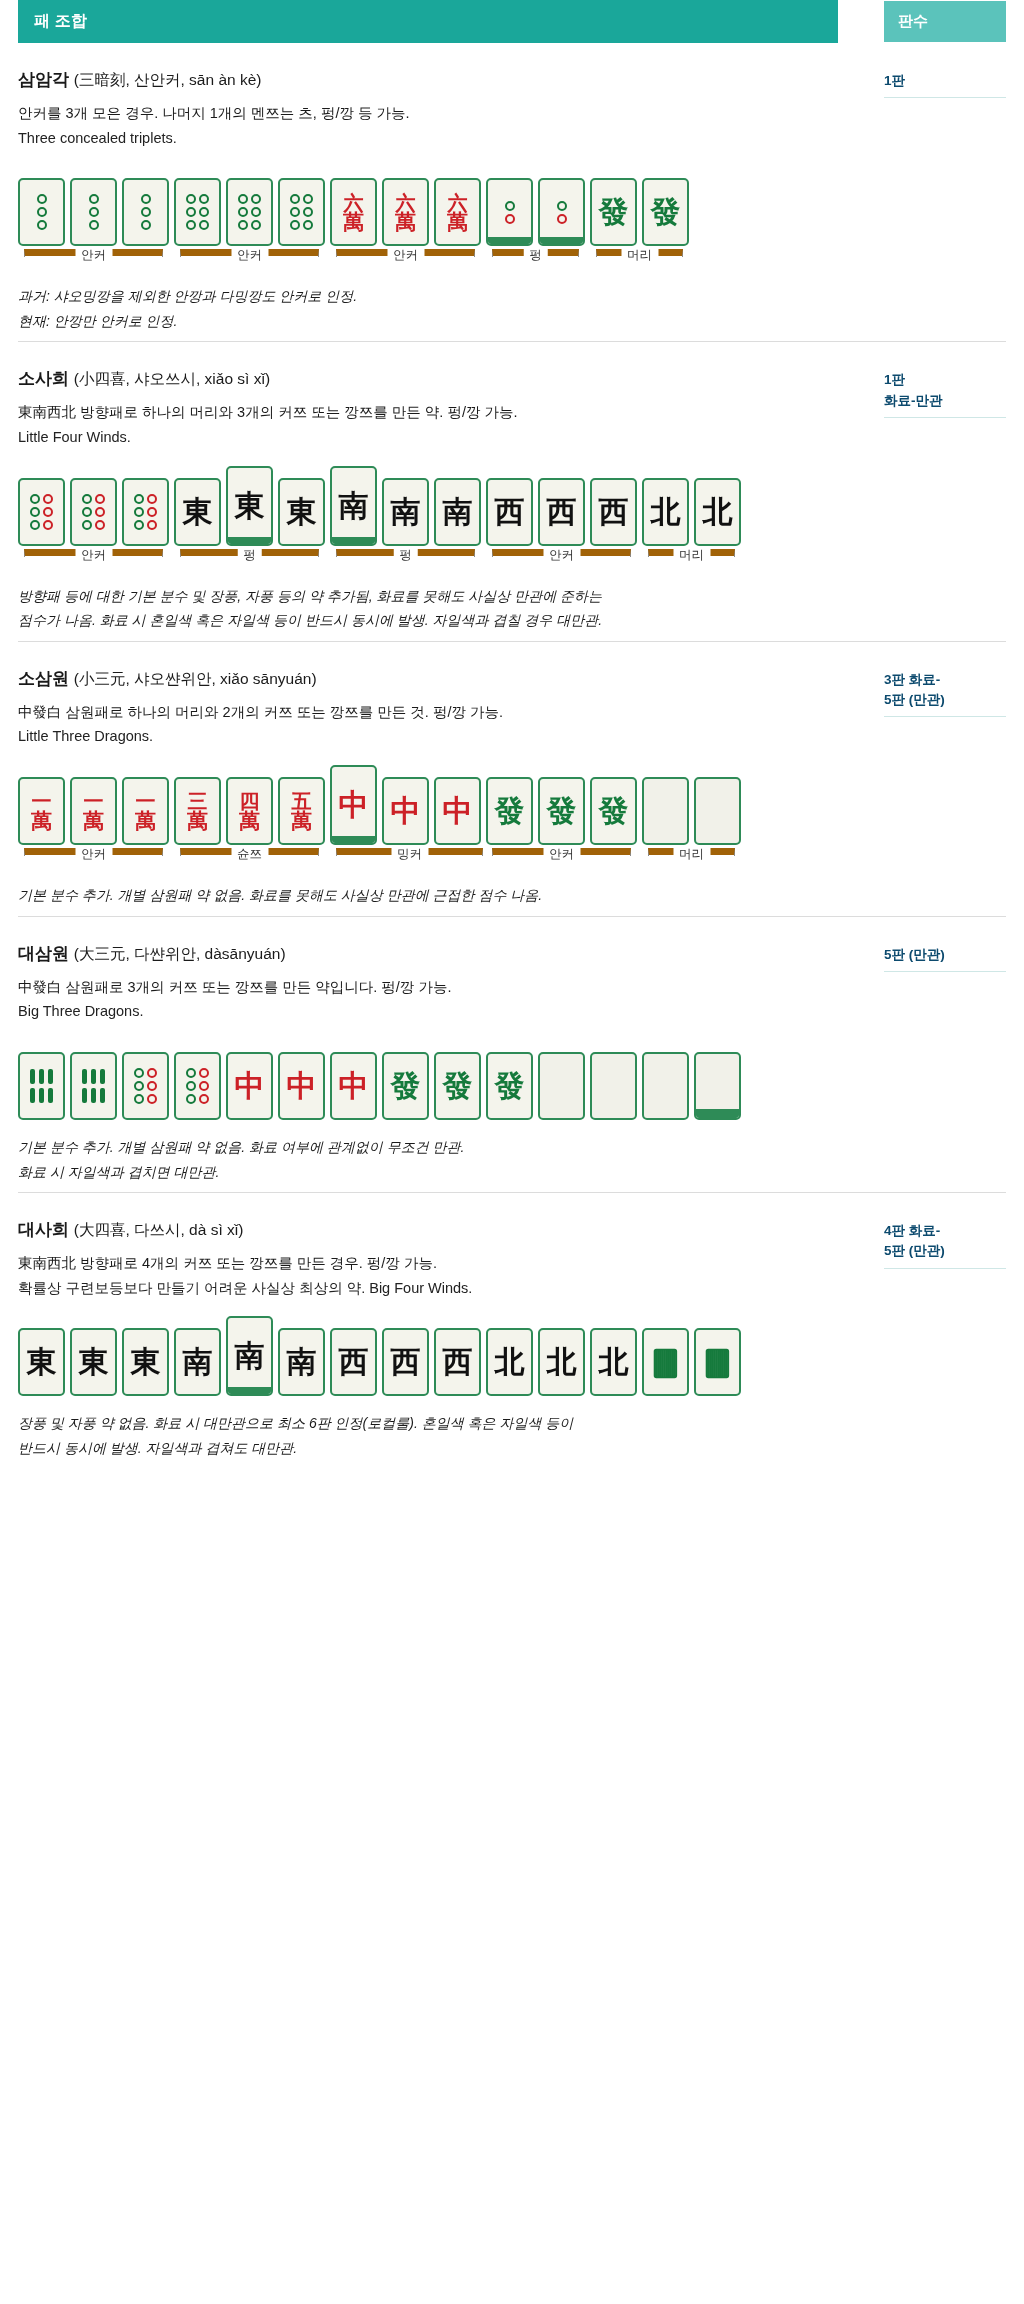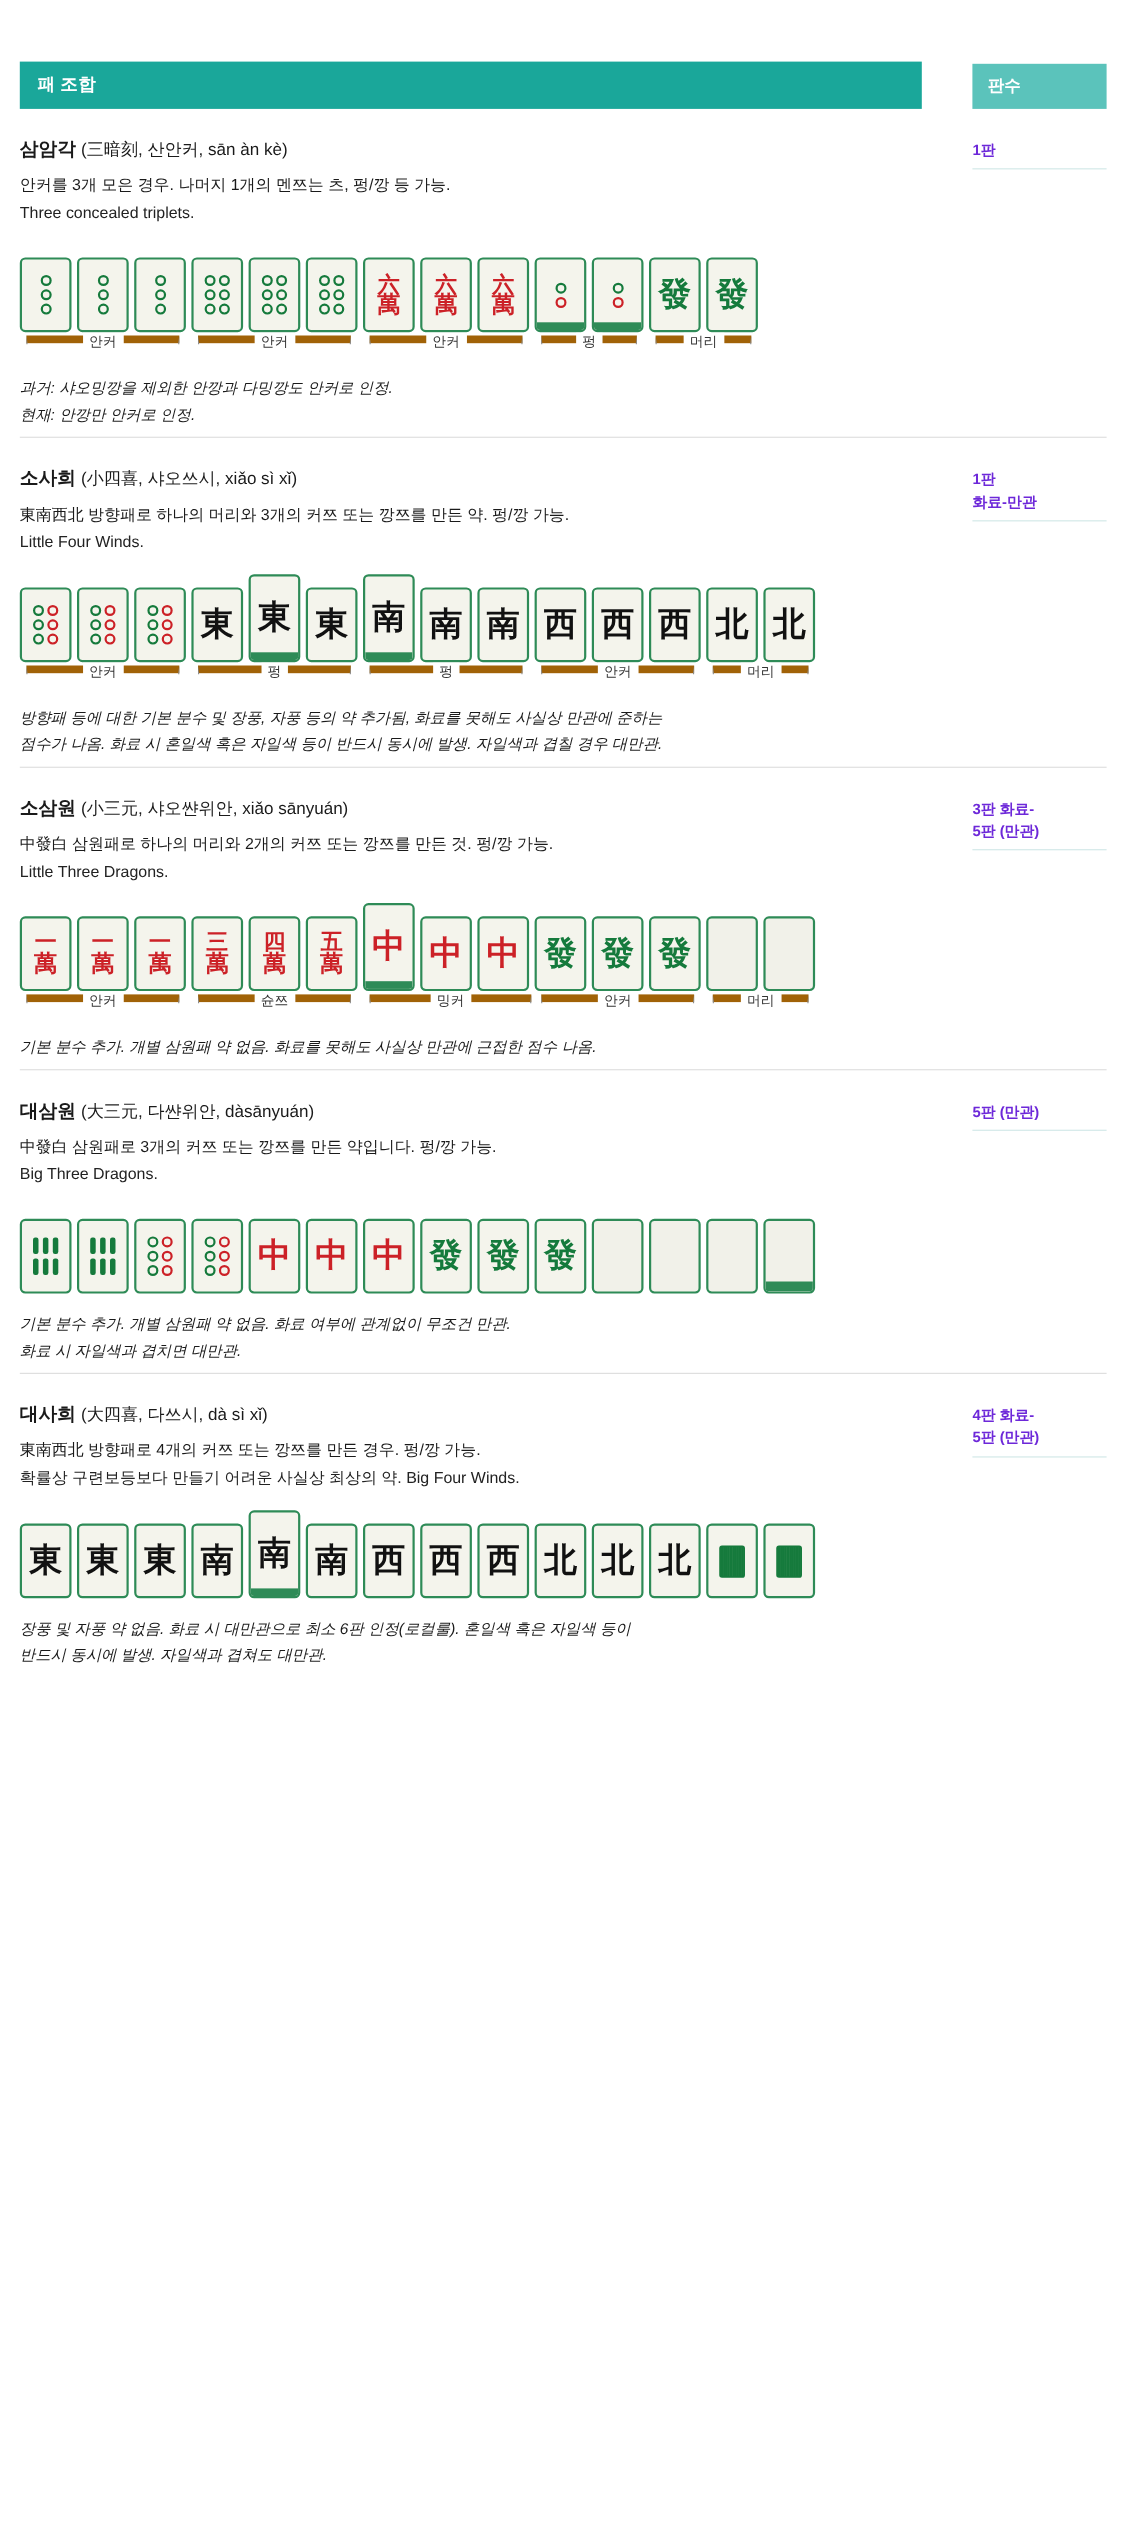--- a/index.html
+++ b/index.html
@@ -13,23 +13,22 @@
     width: 1024px;
     min-height: 2304px;
     margin: 0 auto;
     position: relative;
     padding: 0 18px;
   }
 
   
   .header-row {
     display: flex;
-    align-items: flex-end;
+    align-items: center;
     gap: 10px;
-    padding-top: 56px;
   }
   .header-main {
     flex: 1 1 auto;
     background: #1aa79a;
     color: #ffffff;
     font-size: 16px;
     font-weight: bold;
     padding: 11px 16px;
     letter-spacing: 0.2px;
   }
@@ -73,21 +72,21 @@
   }
   .sec-desc .en { color: #222; }
 
   .sec-head-right {
     width: 122px;
     flex: 0 0 122px;
     text-align: left;
     padding-top: 2px;
   }
   .fan {
-    color: #6d28d9;
+    color: #0c4a6e;
     font-size: 13.5px;
     font-weight: bold;
     line-height: 1.5;
     border-bottom: 1px solid #cfe7e6;
     padding-bottom: 6px;
     white-space: pre-line;
   }
 
   
   .tiles-wrap { margin: 22px 0 4px 0; }

